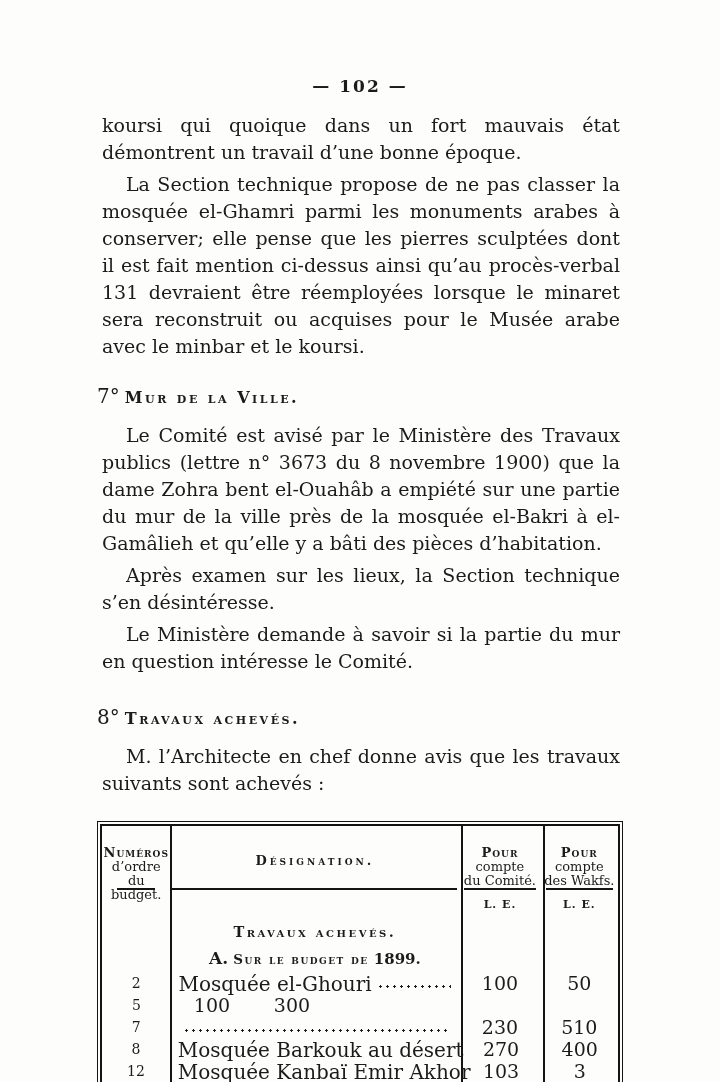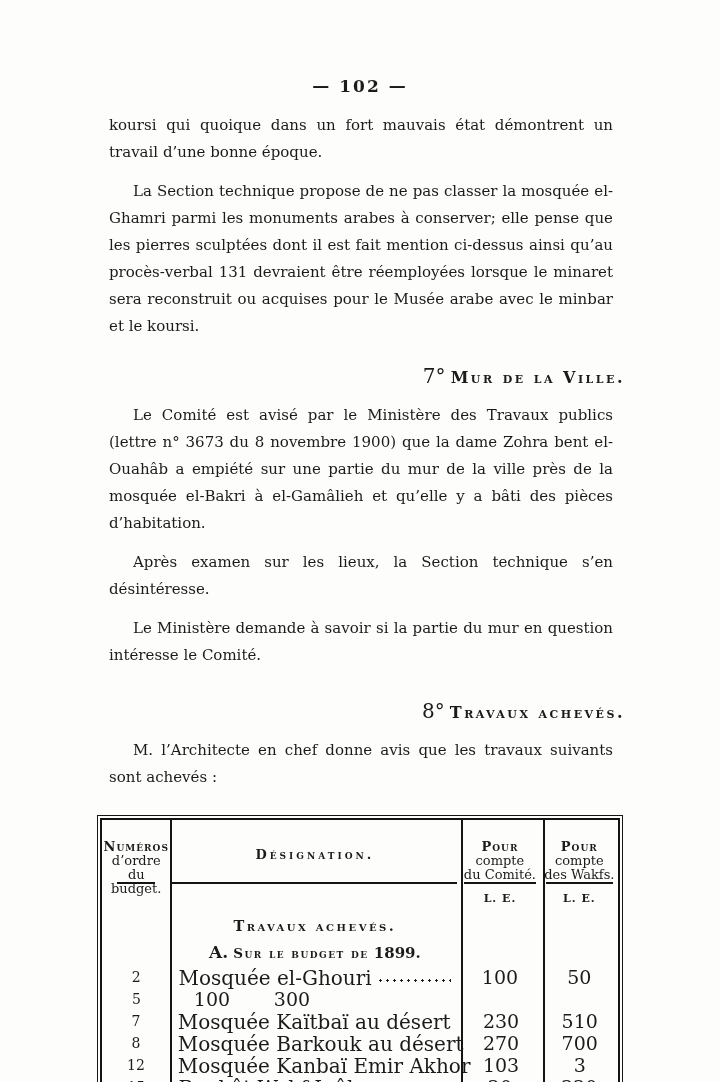--- a/index.html
+++ b/index.html
@@ -11,25 +11,25 @@
     overflow:hidden;
   }
   .sheet{padding-top:76px;}
   .pageno{
     text-align:center;font-weight:bold;
     font-size:17px;letter-spacing:2px;
     margin-bottom:16px;
   }
   .text{width:528px;margin-left:97px;}
   p.para{
-    margin:12px;font-size:15px;line-height:27px;
+    margin:5px;font-size:19px;line-height:27px;
     text-align:justify;
   }
   .indent{text-indent:24px;}
-  .sec-heading{text-align:right;margin:24px 0 14px 0;}
+  .sec-heading{text-align:left;margin:24px 0 14px 0;}
   .sec-num{font-size:20px;}
   .sec-title{
     font-variant:small-caps;font-weight:bold;
     font-size:16px;letter-spacing:2.5px;
   }
   
   .tbl-outer{
     margin-top:24px;
     border:1px solid #161412;border-bottom:none;
     padding:2px 2px 0 2px;
@@ -190,34 +190,33 @@
           <div class="c4 num">50</div>
         </div>
         <div class="trow data-row">
           <div class="c1">5</div>
           <div class="c3 num">100</div>
           <div class="c4 num">300</div>
         </div>
         <div class="trow data-row">
           <div class="c1">7</div>
           <div class="c2">
-              <span class="mname">Mosquée Kaïtbaï au désert</span>
               <span class="dots"></span>
             </div>
           <div class="c3 num">230</div>
           <div class="c4 num">510</div>
         </div>
         <div class="trow data-row">
           <div class="c1">8</div>
           <div class="c2">
               <span class="mname">Mosquée Barkouk au désert</span>
               <span class="dots"></span>
             </div>
           <div class="c3 num">270</div>
-          <div class="c4 num">700</div>
+          <div class="c4 num">400</div>
         </div>
         <div class="trow data-row">
           <div class="c1">12</div>
           <div class="c2">
               <span class="mname">Mosquée Kanbaï Emir Akhor</span>
               <span class="dots"></span>
             </div>
           <div class="c3 num">103</div>
           <div class="c4 num">3</div>
         </div>

